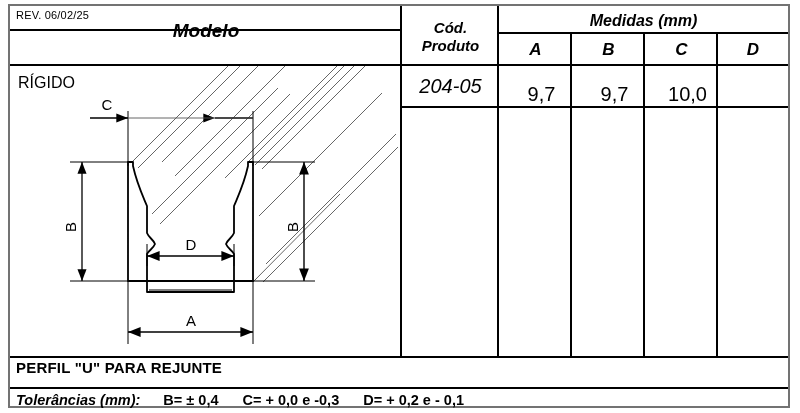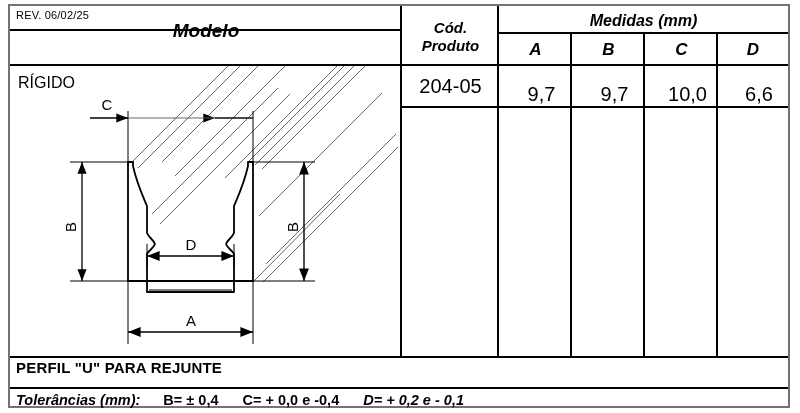--- a/index.html
+++ b/index.html
@@ -104,20 +104,21 @@
     height: 31px;
     font-size: 17px;
   }
 
   #val-cod {
     left: 392px;
     top: 59px;
     width: 97px;
     height: 42px;
     font-size: 20px;
+    font-style: italic;
   }
   .val-cell {
     top: 59px;
     height: 58px;
     font-size: 20px;
     padding-left: 12px;
   }
 
   #perfil-row {
     position: absolute;
@@ -139,21 +140,21 @@
     display: flex;
     align-items: center;
   }
   #tolerance-row .tol-label {
     font-style: italic;
     margin-right: 23px;
   }
   #tolerance-row .tol-item {
     margin-right: 24px;
   }
-  #tolerance-row .tol-item:last-child { margin-right: 8px; font-style: italic; }
+  #tolerance-row .tol-item:last-child { margin-right: 8px; }
 
   #drawing {
     position: absolute;
     left: 0;
     top: 60px;
     width: 390px;
     height: 290px;
   }
 
   .dim-text {
@@ -182,28 +183,27 @@
   <div class="cell hdr-ital sub-hdr" style="left:562px;width:73px;">B</div>
   <div class="cell hdr-ital sub-hdr" style="left:635px;width:73px;">C</div>
   <div class="cell hdr-ital sub-hdr" style="left:708px;width:70px;">D</div>
 
   <div id="rigido-label">RÍGIDO</div>
 
   <div class="cell" id="val-cod">204-05</div>
   <div class="cell val-cell" style="left:489px;width:73px;">9,7</div>
   <div class="cell val-cell" style="left:562px;width:73px;">9,7</div>
   <div class="cell val-cell" style="left:635px;width:73px;">10,0</div>
-  <div class="cell val-cell" style="left:708px;width:70px;">6,6</div>
 
   <div id="perfil-row">PERFIL "U" PARA REJUNTE</div>
 
   <div id="tolerance-row">
     <span class="tol-label">Tolerâncias (mm):</span>
     <span class="tol-item">B= ± 0,4</span>
-    <span class="tol-item">C= + 0,0 e -0,4</span>
+    <span class="tol-item">C= + 0,0 e -0,3</span>
     <span class="tol-item">D= + 0,2 e - 0,1</span>
   </div>
 
   <div class="hline" style="top:23px; left:0; width:390px;"></div>
   <div class="hline" style="top:58px; left:0; width:778px;"></div>
   <div class="hline" style="top:26px; left:489px; width:289px;"></div>
   <div class="hline" style="top:100px; left:392px; width:386px;"></div>
   <div class="hline" style="top:350px; left:0; width:778px;"></div>
   <div class="hline" style="top:381px; left:0; width:778px;"></div>
 

